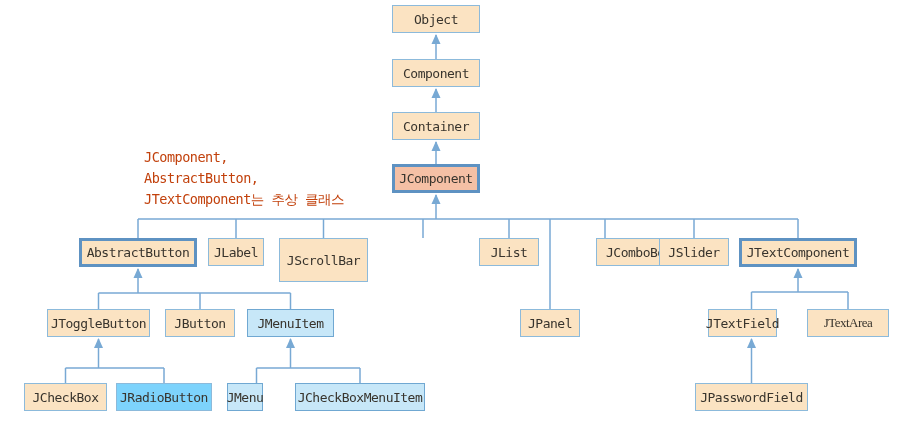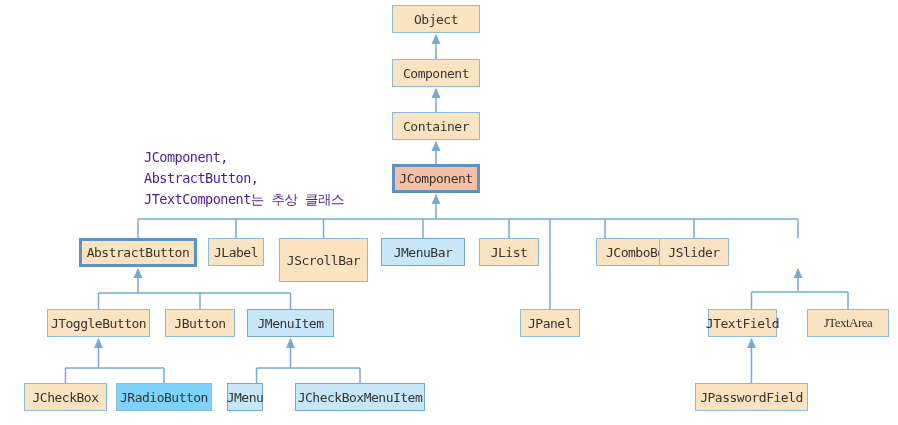--- a/index.html
+++ b/index.html
@@ -21,21 +21,21 @@
     color:#38342d;
     border:1.5px solid #8cbadb;
     z-index:2;
   }
   .node.strong{border-width:3px;}
   .annotation{
     position:absolute;
     left:144px;top:147px;
     font-size:13.5px;
     line-height:21px;
-    color:#4c1d95;
+    color:#c2410c;
     letter-spacing:-0.5px;
     z-index:2;
   }
 </style>
 </head>
 <body>
 
 <div id="stage">
   <svg id="connectors" xmlns="http://www.w3.org/2000/svg">
       <g>
@@ -104,24 +104,24 @@
     <div>AbstractButton,</div>
     <div>JTextComponent는 추상 클래스</div>
   </div>
 <div class="node" style="left: 392px; top: 5px; width: 88px; height: 28px; background: rgb(251, 227, 194); border-color: rgb(140, 186, 219);">Object</div>
     <div class="node" style="left: 392px; top: 59px; width: 88px; height: 28px; background: rgb(251, 227, 194); border-color: rgb(140, 186, 219);">Component</div>
     <div class="node" style="left: 392px; top: 112px; width: 88px; height: 28px; background: rgb(251, 227, 194); border-color: rgb(140, 186, 219);">Container</div>
     <div class="node strong" style="left: 392px; top: 164px; width: 88px; height: 29px; background: rgb(245, 192, 165); border-color: rgb(94, 146, 194);">JComponent</div>
     <div class="node strong" style="left: 79px; top: 238px; width: 118px; height: 29px; background: rgb(251, 227, 194); border-color: rgb(94, 146, 194);">AbstractButton</div>
     <div class="node" style="left: 208px; top: 238px; width: 56px; height: 28px; background: rgb(251, 227, 194); border-color: rgb(140, 186, 219);">JLabel</div>
     <div class="node" style="left: 279px; top: 238px; width: 89px; height: 44px; background: rgb(251, 227, 194); border-color: rgb(140, 186, 219);">JScrollBar</div>
-    <div class="node" style="left: 381px; top: 238px; width: 84px; height: 28px; background: rgb(199, 231, 248); border-color: rgb(112, 168, 210);">JMenuBar</div>
     <div class="node" style="left: 479px; top: 238px; width: 60px; height: 28px; background: rgb(251, 227, 194); border-color: rgb(140, 186, 219);">JList</div>
     <div class="node" style="left: 562px; top: 238px; width: 86px; height: 28px; background: rgb(251, 227, 194); border-color: rgb(140, 186, 219); margin-left: 34px;">JComboBox</div>
     <div class="node" style="left: 659px; top: 238px; width: 70px; height: 28px; background: rgb(251, 227, 194); border-color: rgb(140, 186, 219);">JSlider</div>
+    <div class="node strong" style="left: 739px; top: 238px; width: 118px; height: 29px; background: rgb(251, 227, 194); border-color: rgb(94, 146, 194);">JTextComponent</div>
     <div class="node" style="left: 47px; top: 309px; width: 103px; height: 28px; background: rgb(251, 227, 194); border-color: rgb(140, 186, 219);">JToggleButton</div>
     <div class="node" style="left: 165px; top: 309px; width: 70px; height: 28px; background: rgb(251, 227, 194); border-color: rgb(140, 186, 219);">JButton</div>
     <div class="node" style="left: 247px; top: 309px; width: 87px; height: 28px; background: rgb(199, 231, 248); border-color: rgb(112, 168, 210);">JMenuItem</div>
     <div class="node" style="left: 520px; top: 309px; width: 60px; height: 28px; background: rgb(251, 227, 194); border-color: rgb(140, 186, 219);">JPanel</div>
     <div class="node" style="left: 708px; top: 309px; width: 69px; height: 28px; background: rgb(251, 227, 194); border-color: rgb(140, 186, 219);">JTextField</div>
     <div class="node" style="left: 807px; top: 309px; width: 82px; height: 28px; background: rgb(251, 227, 194); border-color: rgb(140, 186, 219); font-family: Liberation Serif, serif;">JTextArea</div>
     <div class="node" style="left: 24px; top: 383px; width: 83px; height: 28px; background: rgb(251, 227, 194); border-color: rgb(140, 186, 219);">JCheckBox</div>
     <div class="node" style="left: 116px; top: 383px; width: 96px; height: 28px; background: #7dd3fc; border-color: rgb(140, 186, 219);">JRadioButton</div>
     <div class="node" style="left: 227px; top: 383px; width: 36px; height: 28px; background: rgb(199, 231, 248); border-color: rgb(112, 168, 210);">JMenu</div>
     <div class="node" style="left: 295px; top: 383px; width: 130px; height: 28px; background: rgb(199, 231, 248); border-color: rgb(112, 168, 210);">JCheckBoxMenuItem</div>

